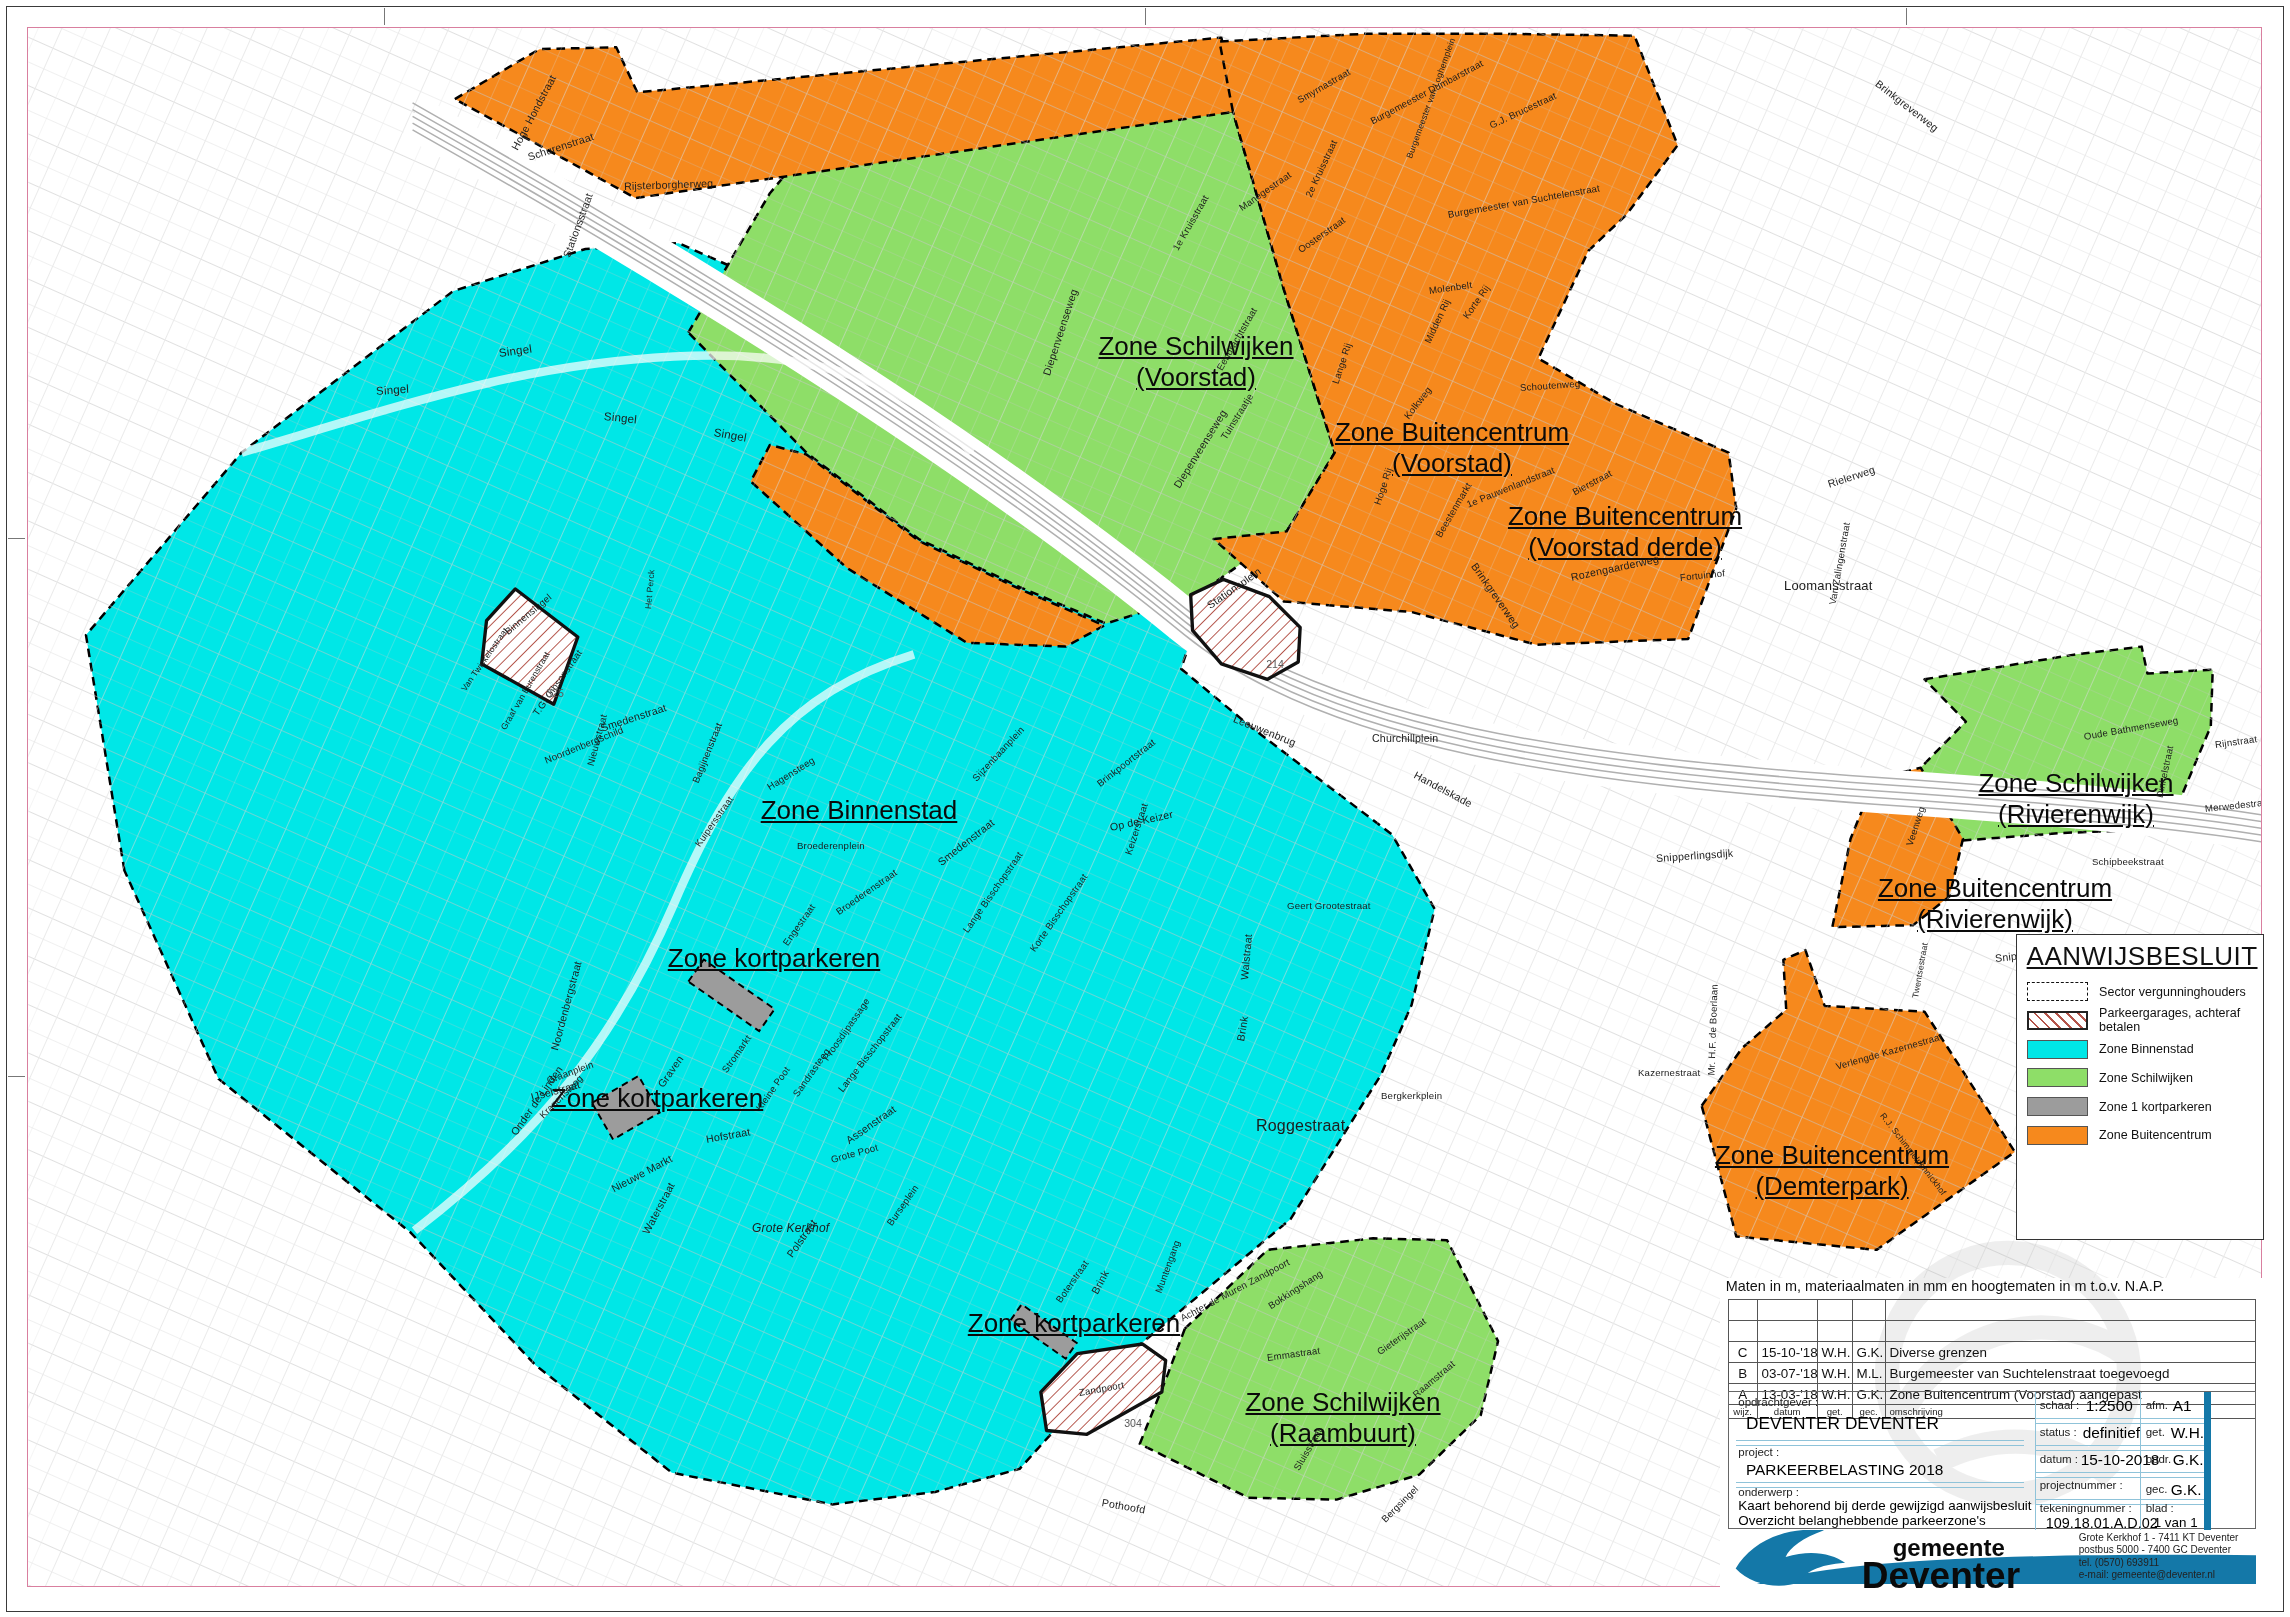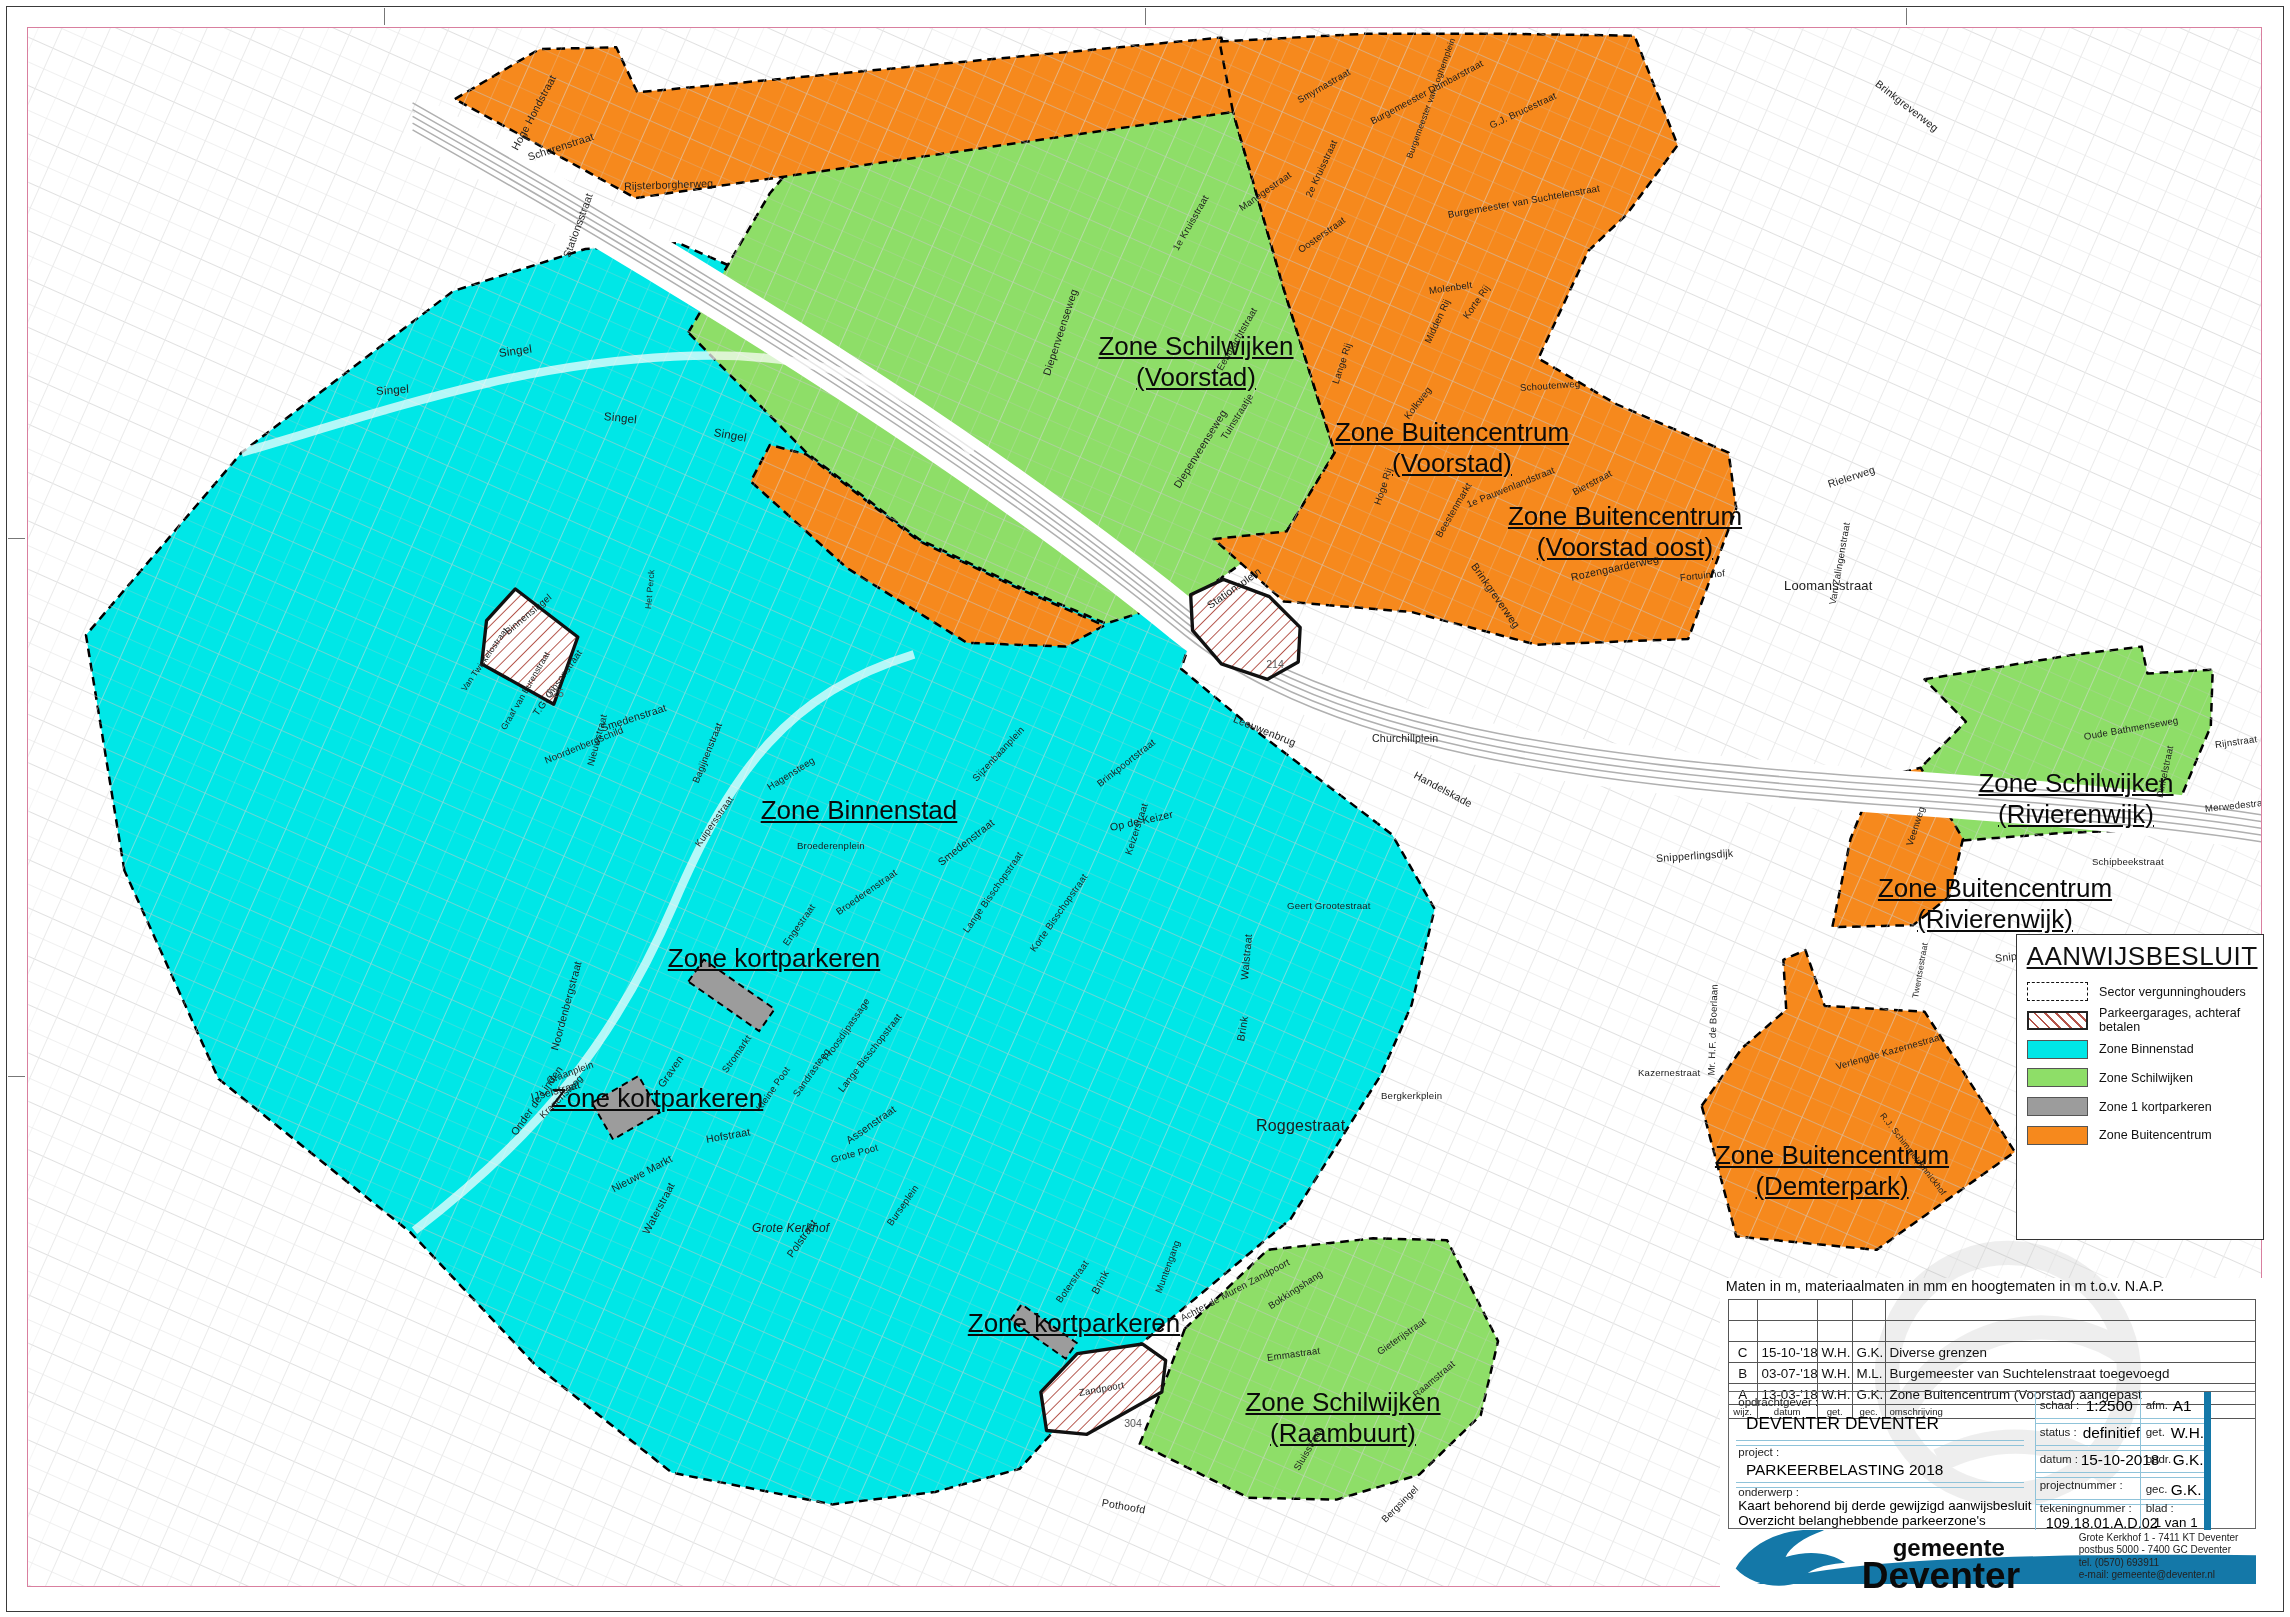--- a/index.html
+++ b/index.html
@@ -126,21 +126,21 @@
           <span>(Voorstad)</span>
         </div>
 
         <div class="zone-label" style="left: 1424px; top: 389px;">
           <span>Zone Buitencentrum</span>
           <span>(Voorstad)</span>
         </div>
 
         <div class="zone-label" style="left: 1597px; top: 473px;">
           <span>Zone Buitencentrum</span>
-          <span>(Voorstad oost)</span>
+          <span>(Voorstad derde)</span>
         </div>
 
         <div class="zone-label" style="left: 831px; top: 767px;">
           <span>Zone Binnenstad</span>
           <span></span>
         </div>
 
         <div class="zone-label" style="left: 746px; top: 915px;">
           <span>Zone kortparkeren</span>
           <span></span>

